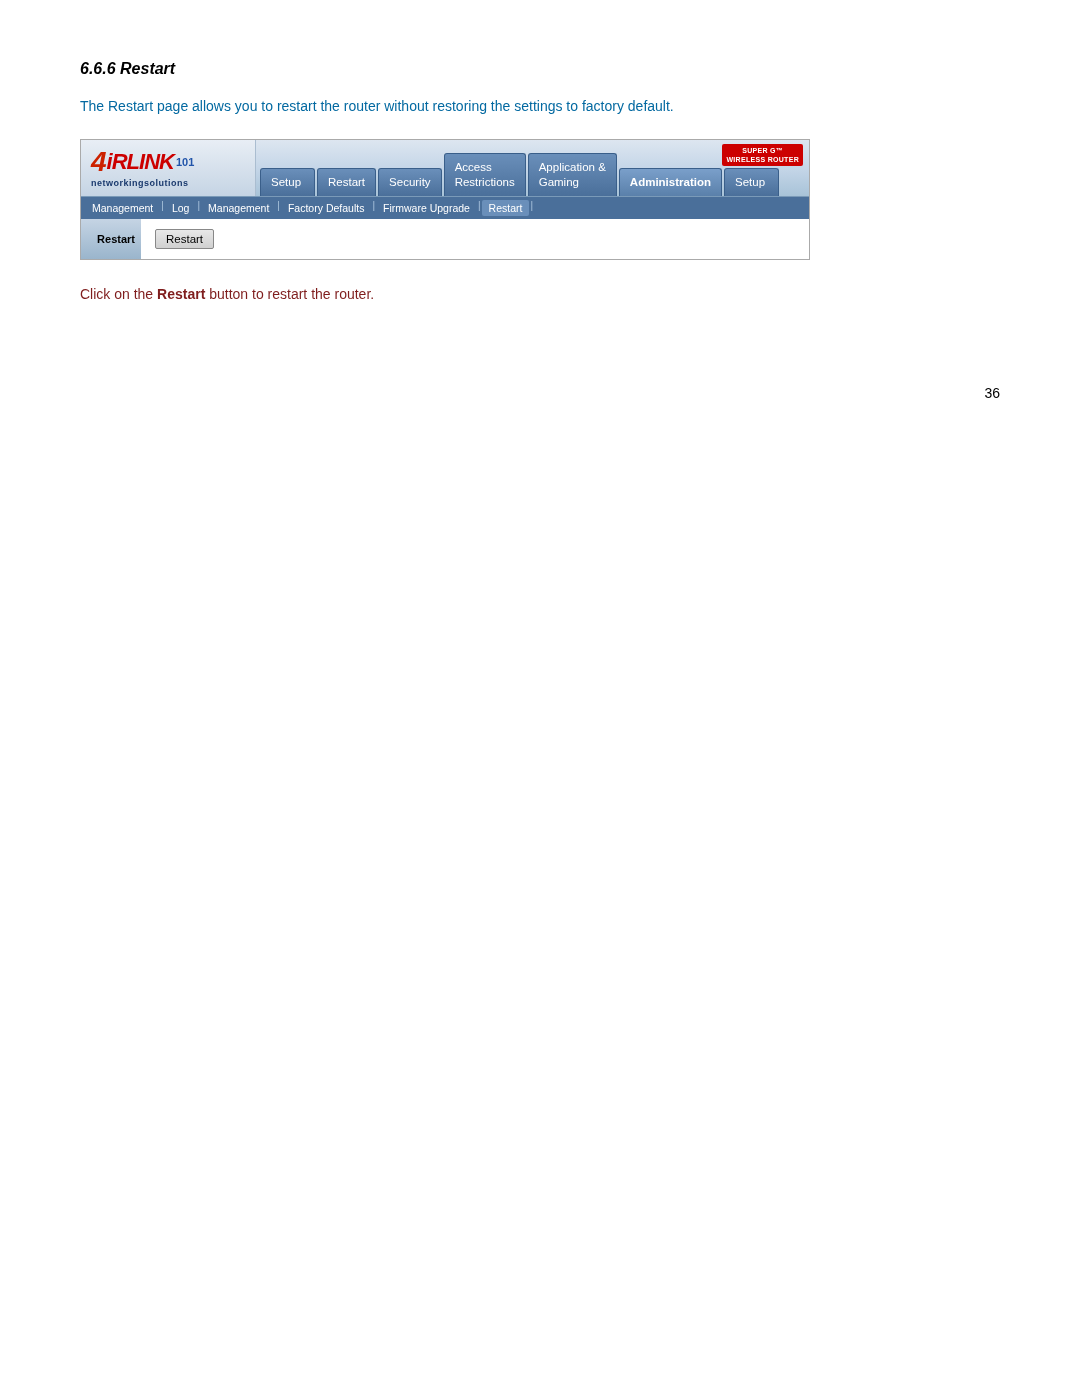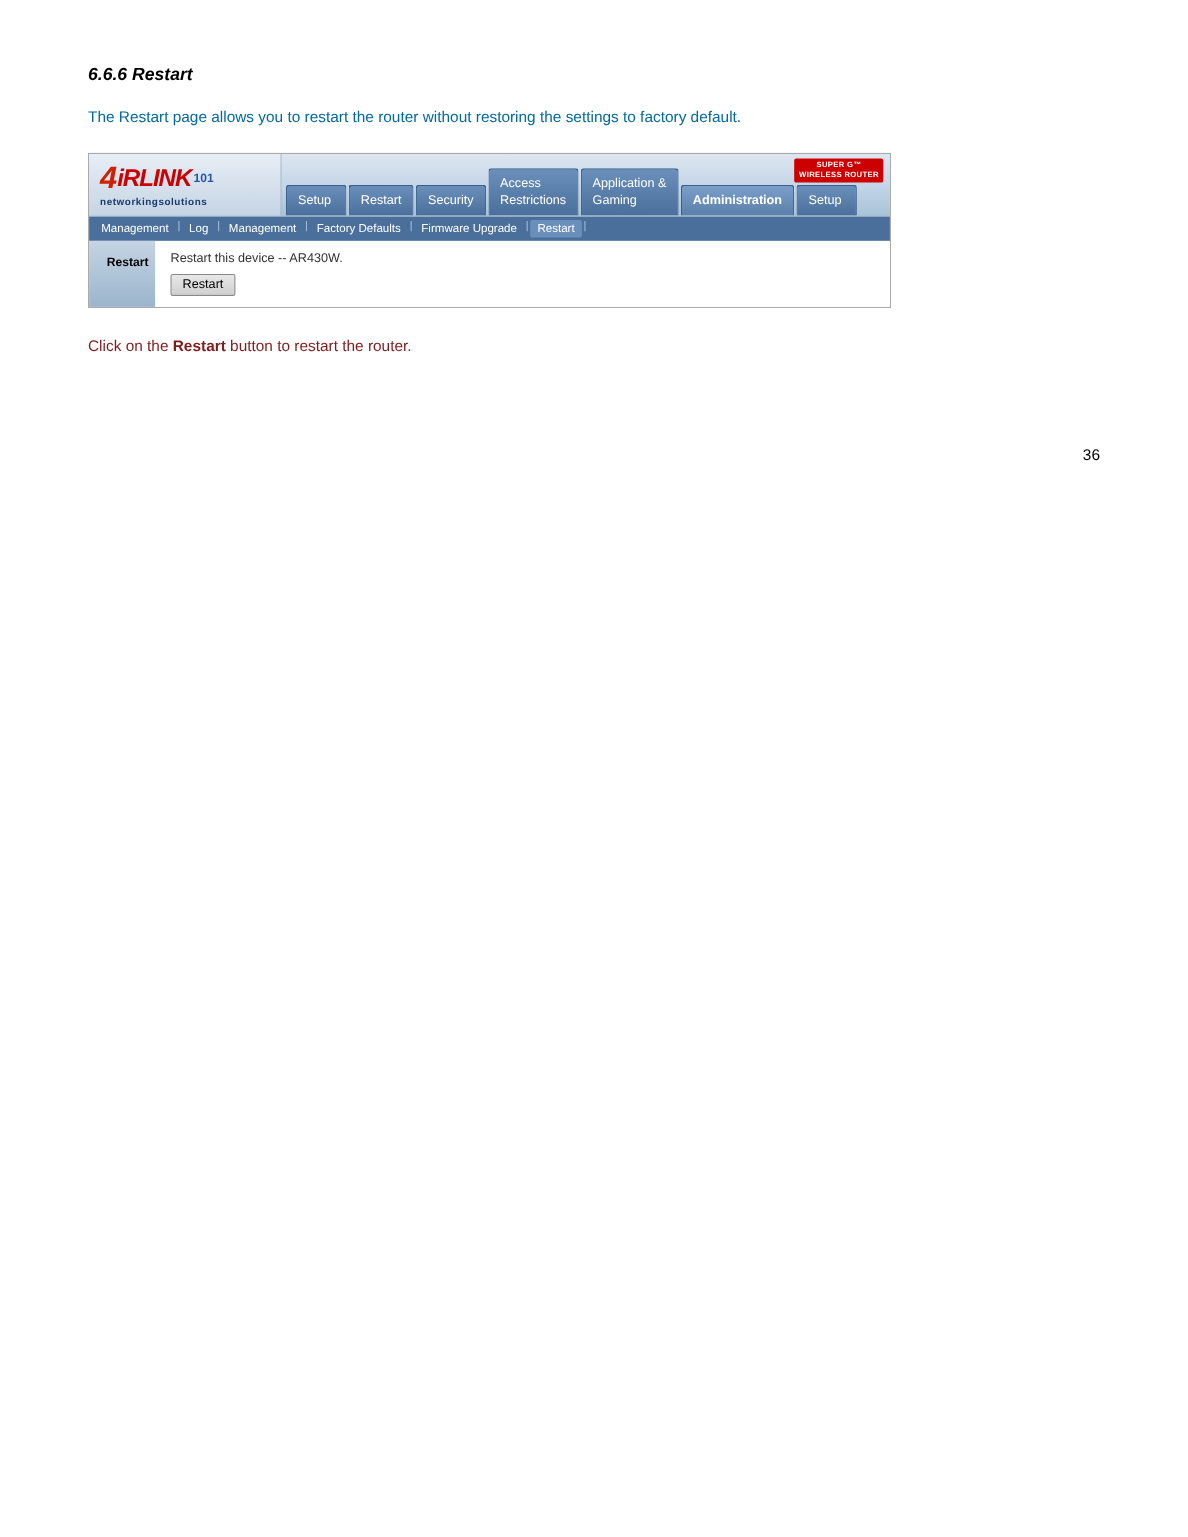--- a/index.html
+++ b/index.html
@@ -275,21 +275,20 @@
     <span class="sub-nav-separator">|</span>
     <span class="sub-nav-item active">Restart</span>
     <span class="sub-nav-separator">|</span>
   </div>
 
   <div class="router-content">
     <div class="content-sidebar">
       <span class="sidebar-label">Restart</span>
     </div>
     <div class="content-main">
-      <p class="content-desc">Restart this device -- AR430W.</p>
       <button class="restart-button">Restart</button>
     </div>
   </div>
 
 </div>
 
 <p class="instruction-text">
   <span>Click on the </span><span class="bold-text">Restart</span><span> button to restart the router.</span>
 </p>
 

